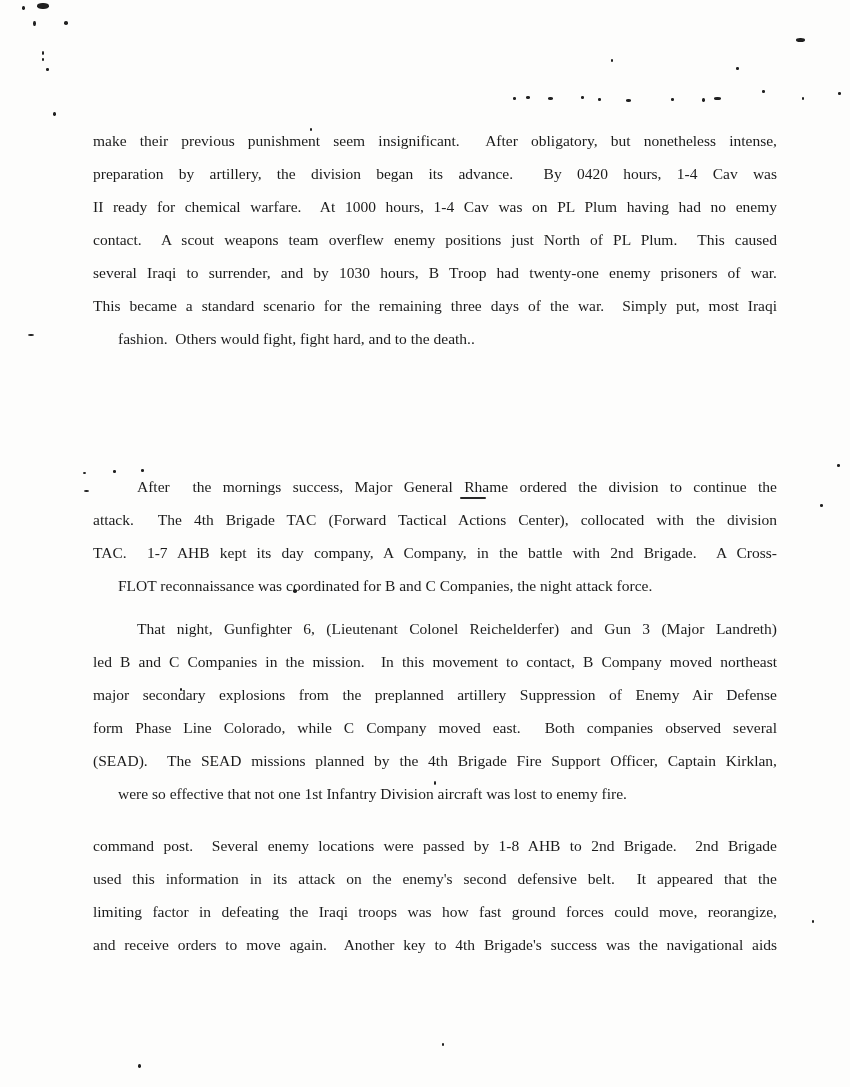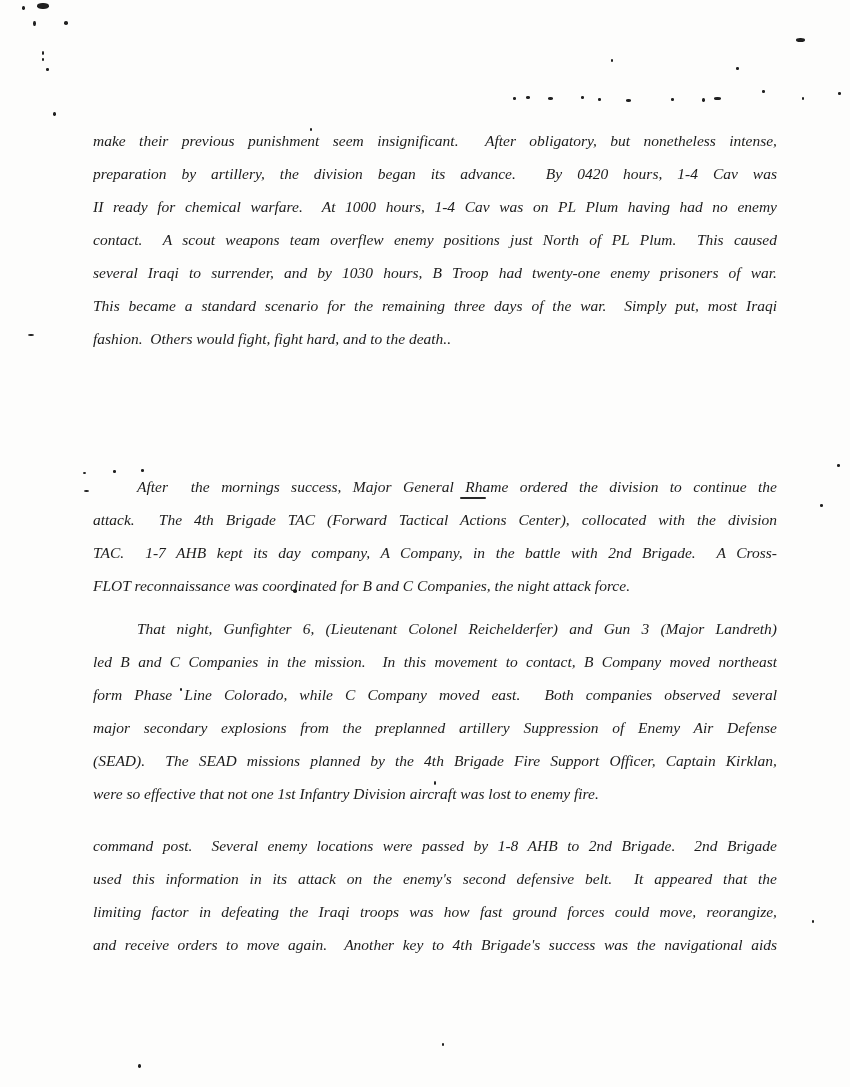--- a/index.html
+++ b/index.html
@@ -4,29 +4,29 @@
 <style>
   html,body{margin:0;padding:0;}
   body{
     width:850px;height:1087px;position:relative;background:#fdfdfc;
     font-family:"Liberation Serif","DejaVu Serif",serif;
     overflow:hidden;
   }
   .page{position:absolute;inset:0;background:#fdfdfc;}
   .para{
     position:absolute;left:93px;width:684px;
-    font-size:15.5px;color:#1b1b1b;font-style:italic;
+    font-size:15.5px;color:#1b1b1b;
   }
   .line{
     height:33px;line-height:33px;
     text-align:justify;text-align-last:justify;
     white-space:pre-wrap;overflow:hidden;
   }
   .line.indent{text-indent:44px;}
-  .line.last{text-align-last:left;}
+  .line.last{text-align-last:left;margin-left:25px;}
   .p1{top:124px;}
   .p2{top:470px;}
   .p3{top:612px;}
   .p4{top:829px;}
   .underline-mark{
     position:absolute;left:460px;top:497px;width:26px;height:2px;
     background:#272727;border-radius:1px;
   }
   #specks{position:absolute;inset:0;pointer-events:none;}
   .speck{position:absolute;background:#202020;border-radius:45%;}
@@ -49,22 +49,22 @@
   <div class="para p2">
     <div class="line indent">After  the mornings success, Major General Rhame ordered the division to continue the</div>
     <div class="line">attack.  The 4th Brigade TAC (Forward Tactical Actions Center), collocated with the division</div>
     <div class="line">TAC.  1-7 AHB kept its day company, A Company, in the battle with 2nd Brigade.  A Cross-</div>
     <div class="line last">FLOT reconnaissance was coordinated for B and C Companies, the night attack force.</div>
   </div>
 
   <div class="para p3">
     <div class="line indent">That night, Gunfighter 6, (Lieutenant Colonel Reichelderfer) and Gun 3 (Major Landreth)</div>
     <div class="line">led B and C Companies in the mission.  In this movement to contact, B Company moved northeast</div>
+    <div class="line">major secondary explosions from the preplanned artillery Suppression of Enemy Air Defense</div>
     <div class="line">form Phase Line Colorado, while C Company moved east.  Both companies observed several</div>
-    <div class="line">major secondary explosions from the preplanned artillery Suppression of Enemy Air Defense</div>
     <div class="line">(SEAD).  The SEAD missions planned by the 4th Brigade Fire Support Officer, Captain Kirklan,</div>
     <div class="line last">were so effective that not one 1st Infantry Division aircraft was lost to enemy fire.</div>
   </div>
 
   <div class="para p4">
     <div class="line">command post.  Several enemy locations were passed by 1-8 AHB to 2nd Brigade.  2nd Brigade</div>
     <div class="line">used this information in its attack on the enemy's second defensive belt.  It appeared that the</div>
     <div class="line">limiting factor in defeating the Iraqi troops was how fast ground forces could move, reorangize,</div>
     <div class="line">and receive orders to move again.  Another key to 4th Brigade's success was the navigational aids</div>
   </div>

